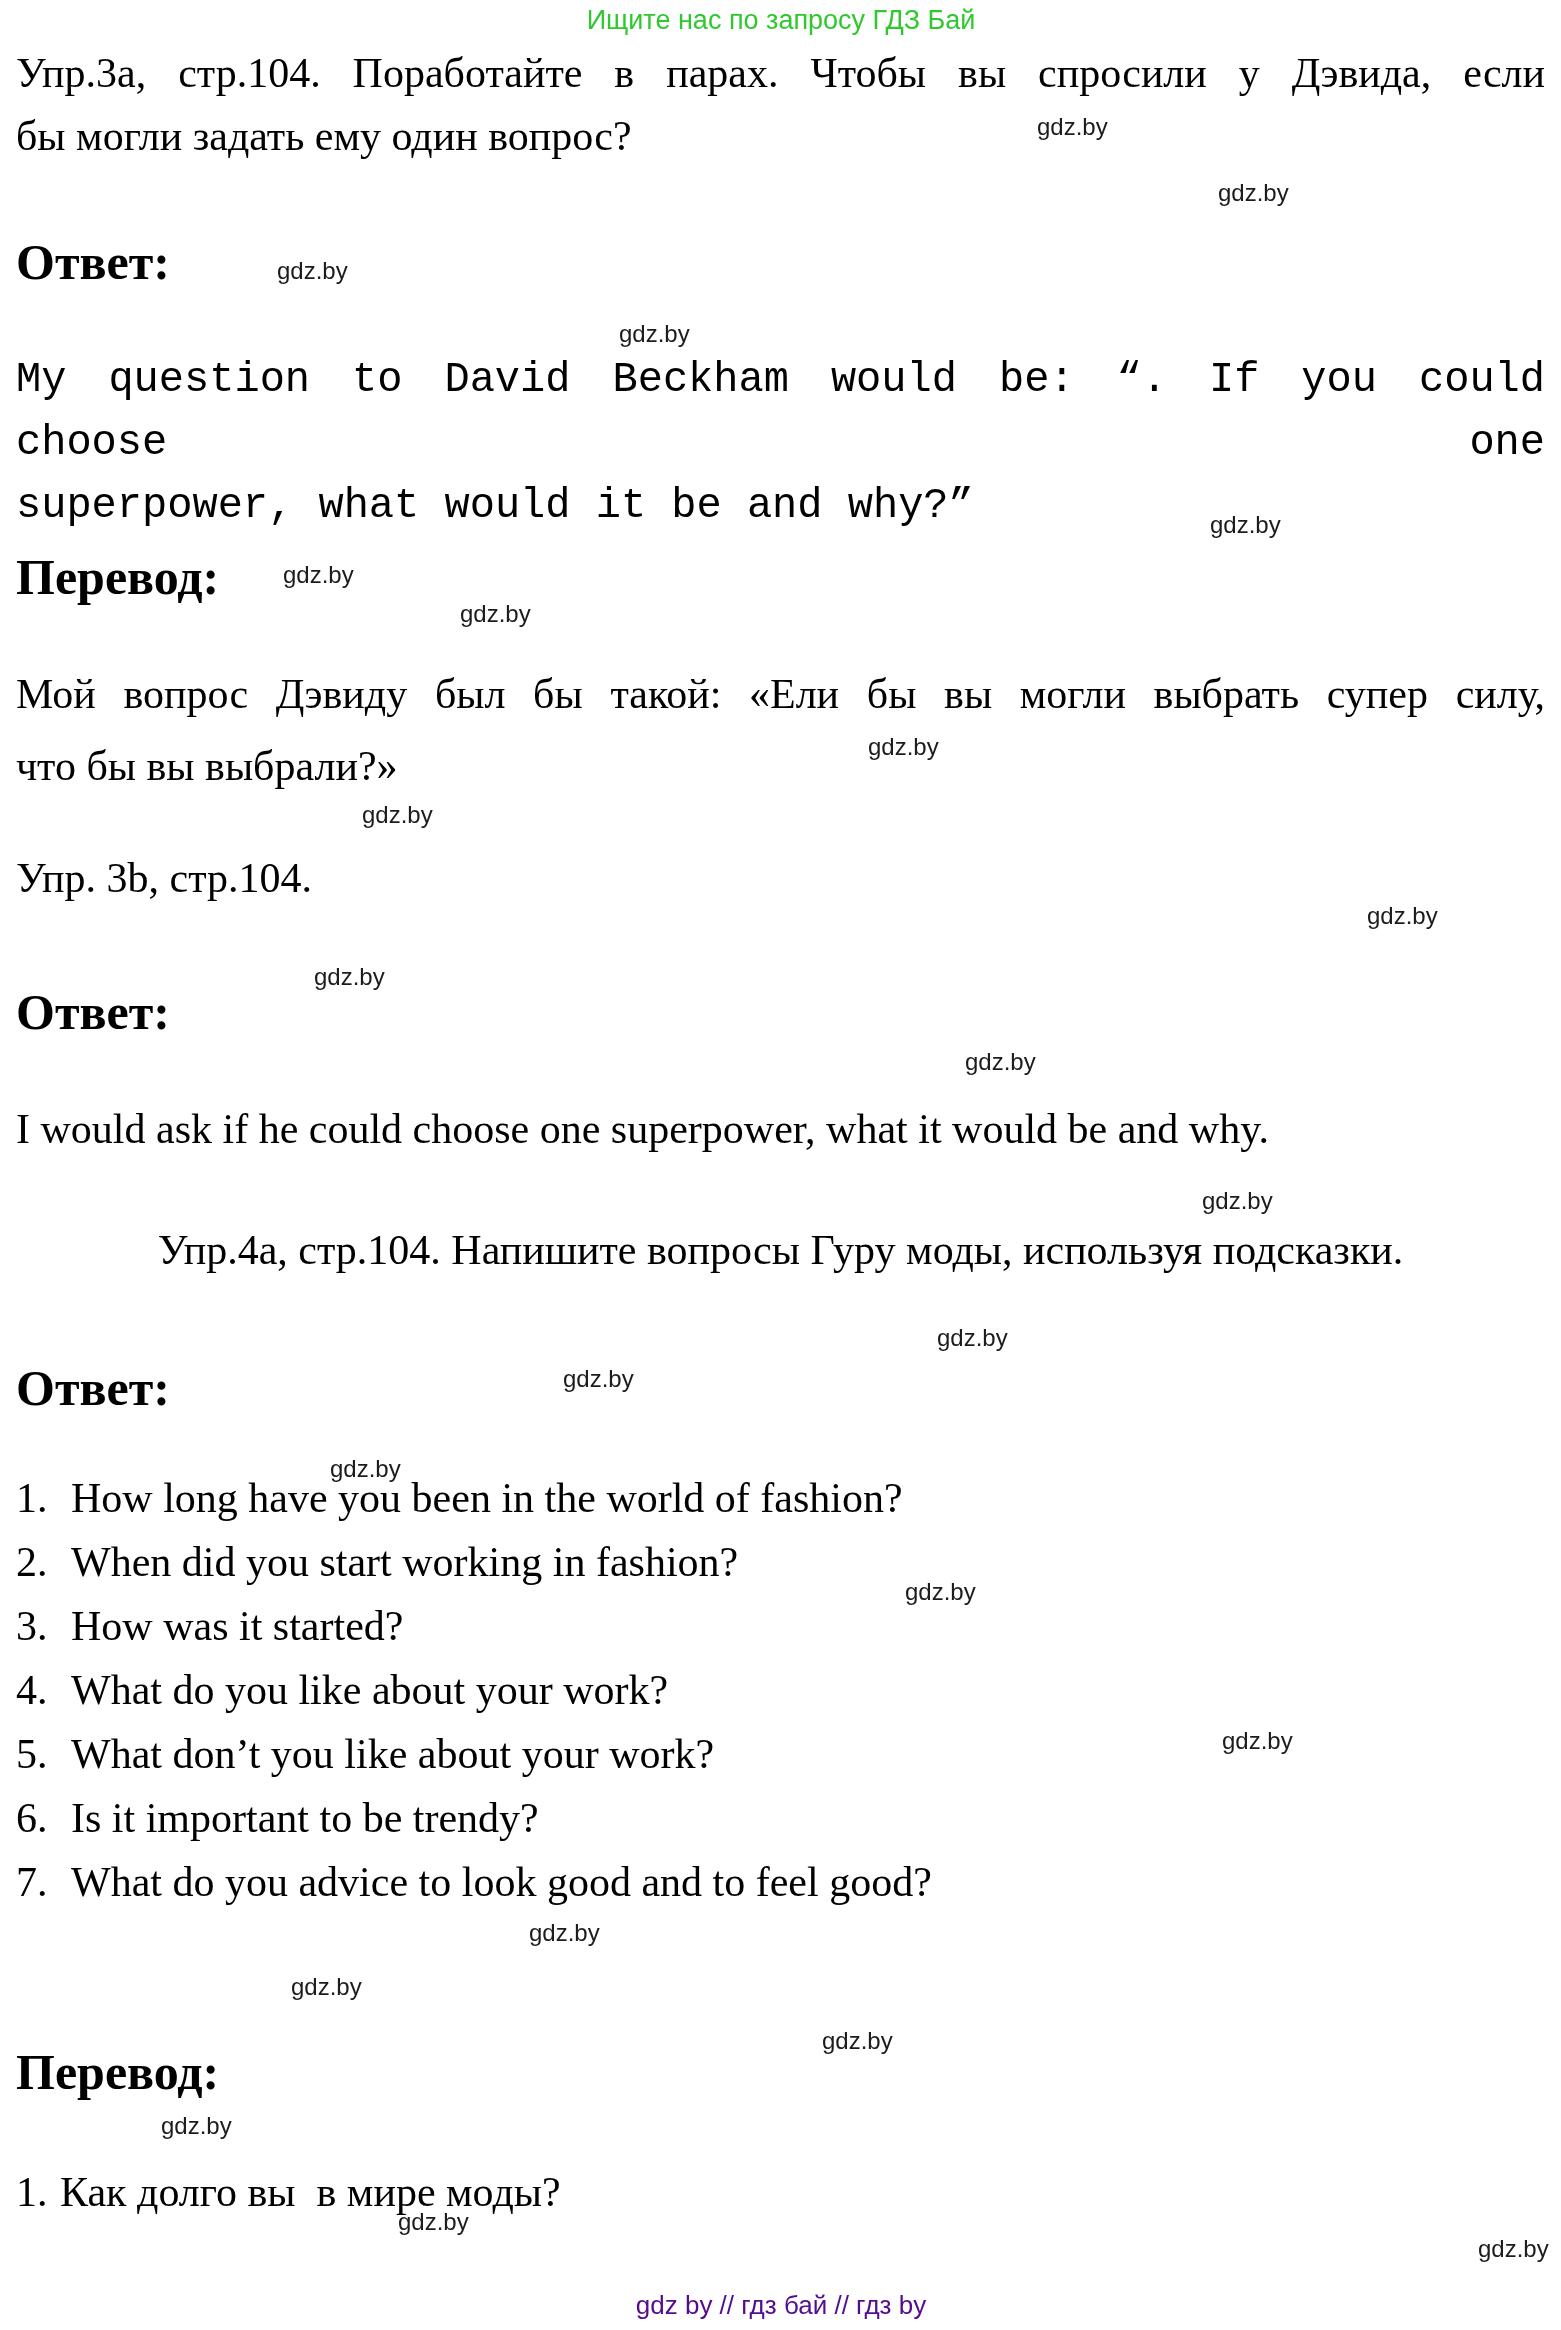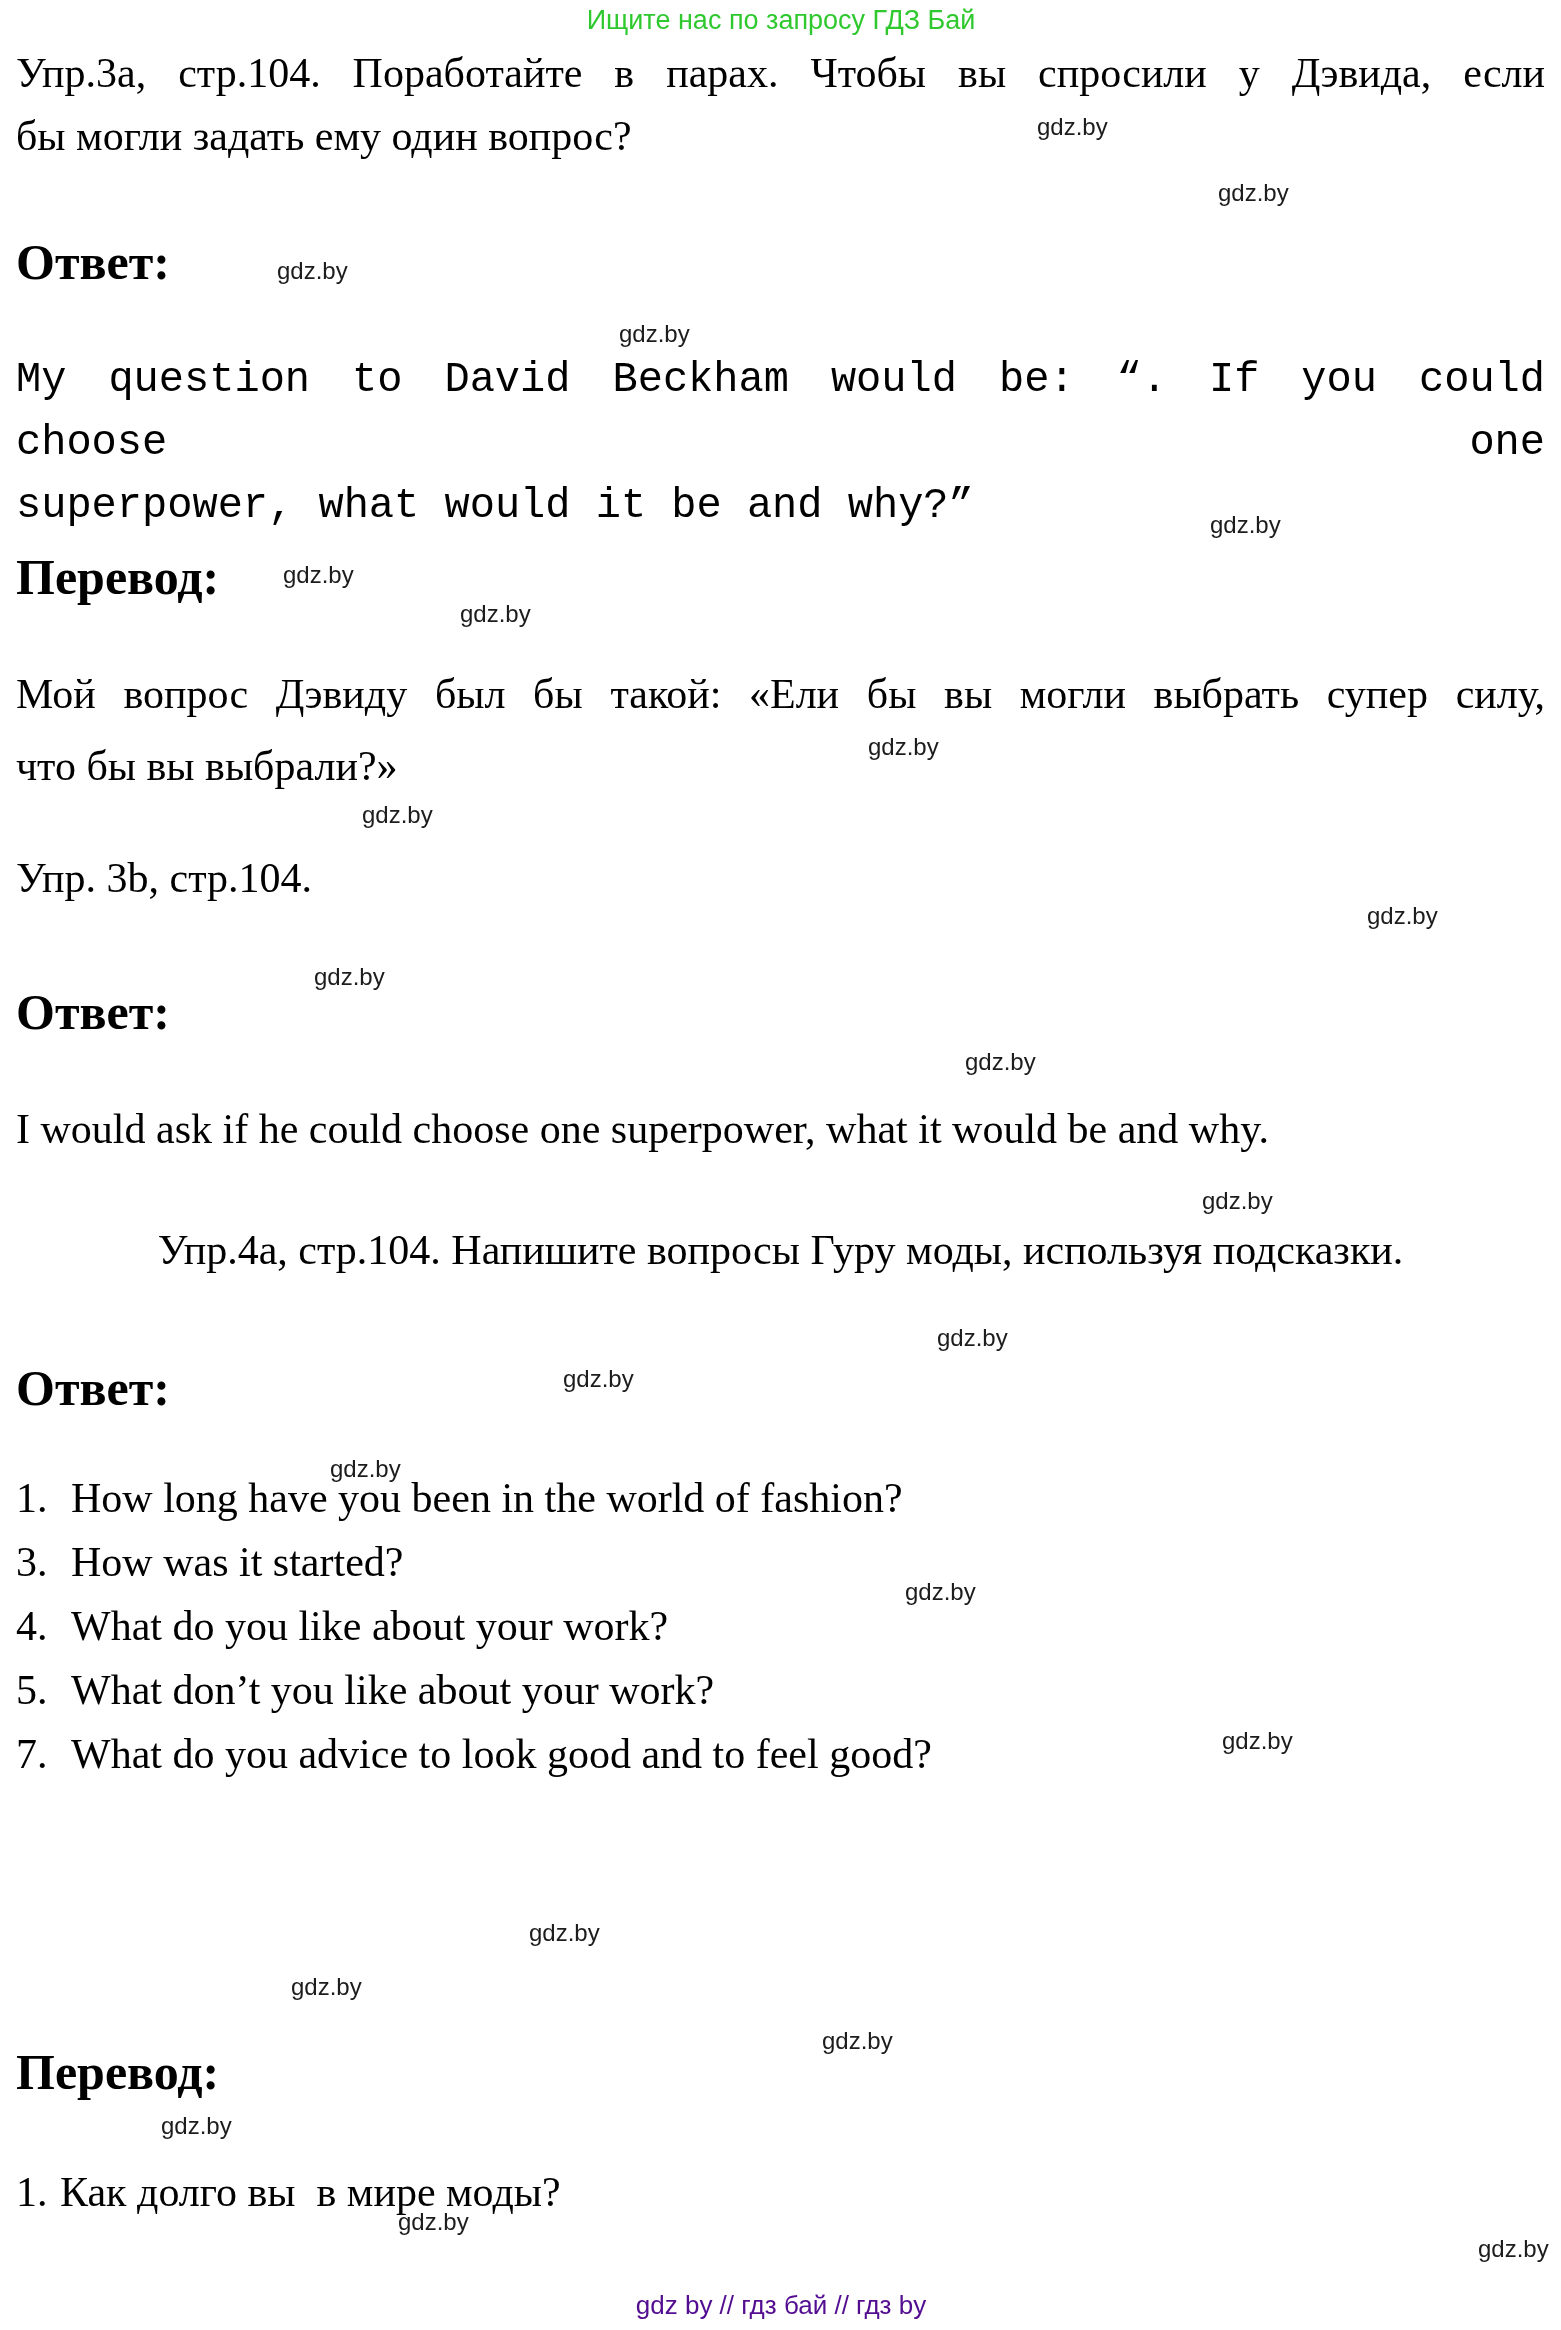--- a/index.html
+++ b/index.html
@@ -58,23 +58,25 @@
 
 <div class="block para" style="top:847px;">Упр. 3b, стр.104.</div>
 <div class="label" style="top:981px;">Ответ:</div>
 <div class="block para" style="top:1098px;">I would ask if he could choose one superpower, what it would be and why.</div>
 
 <div class="block para" style="top:1219px;text-align:center;">Упр.4а, стр.104. Напишите вопросы Гуру моды, используя подсказки.</div>
 <div class="label" style="top:1357px;">Ответ:</div>
 
 <div class="block list-en" style="top:1467px;">
   <div class="list-item"><span class="num">1.</span><span>How long have you been in the world of fashion?</span></div>
+  <div class="list-item"><span class="num">2.</span><span>When did you start working in fashion?</span></div>
   <div class="list-item"><span class="num">3.</span><span>How was it started?</span></div>
   <div class="list-item"><span class="num">4.</span><span>What do you like about your work?</span></div>
   <div class="list-item"><span class="num">5.</span><span>What don’t you like about your work?</span></div>
+  <div class="list-item"><span class="num">6.</span><span>Is it important to be trendy?</span></div>
   <div class="list-item"><span class="num">7.</span><span>What do you advice to look good and to feel good?</span></div>
 </div>
 
 <div class="label" style="top:2041px;">Перевод:</div>
 
 <div class="block list-ru" style="top:2161px;">
   <div class="list-item"><span class="num">1.</span><span>Как долго вы  в мире моды?</span></div>
 </div>
 
 <div class="note purple-note">gdz by  //  гдз бай  //  гдз by</div>

